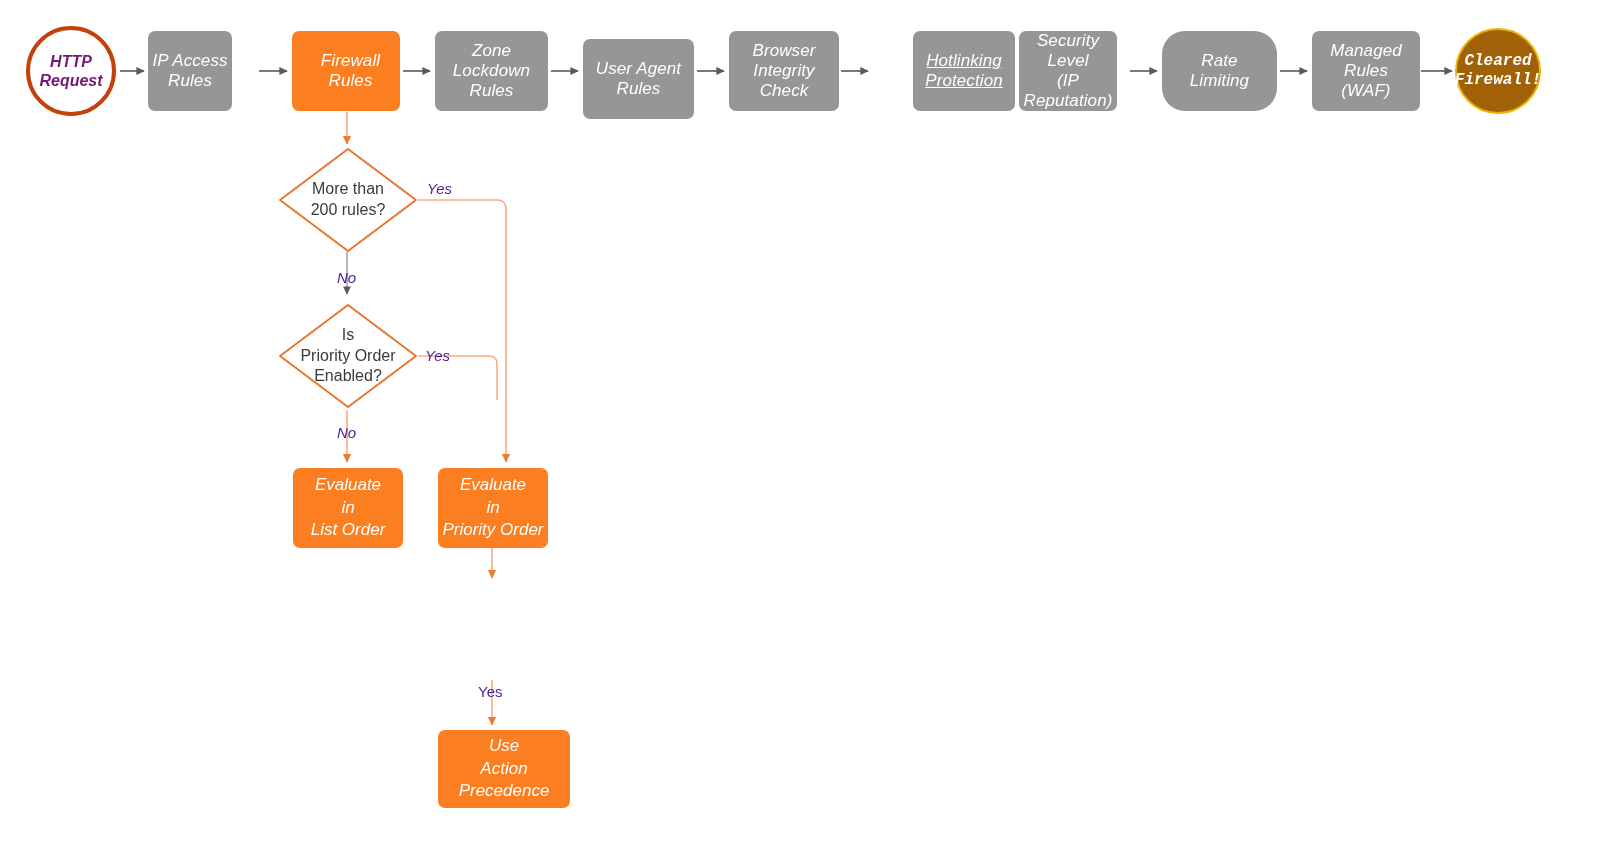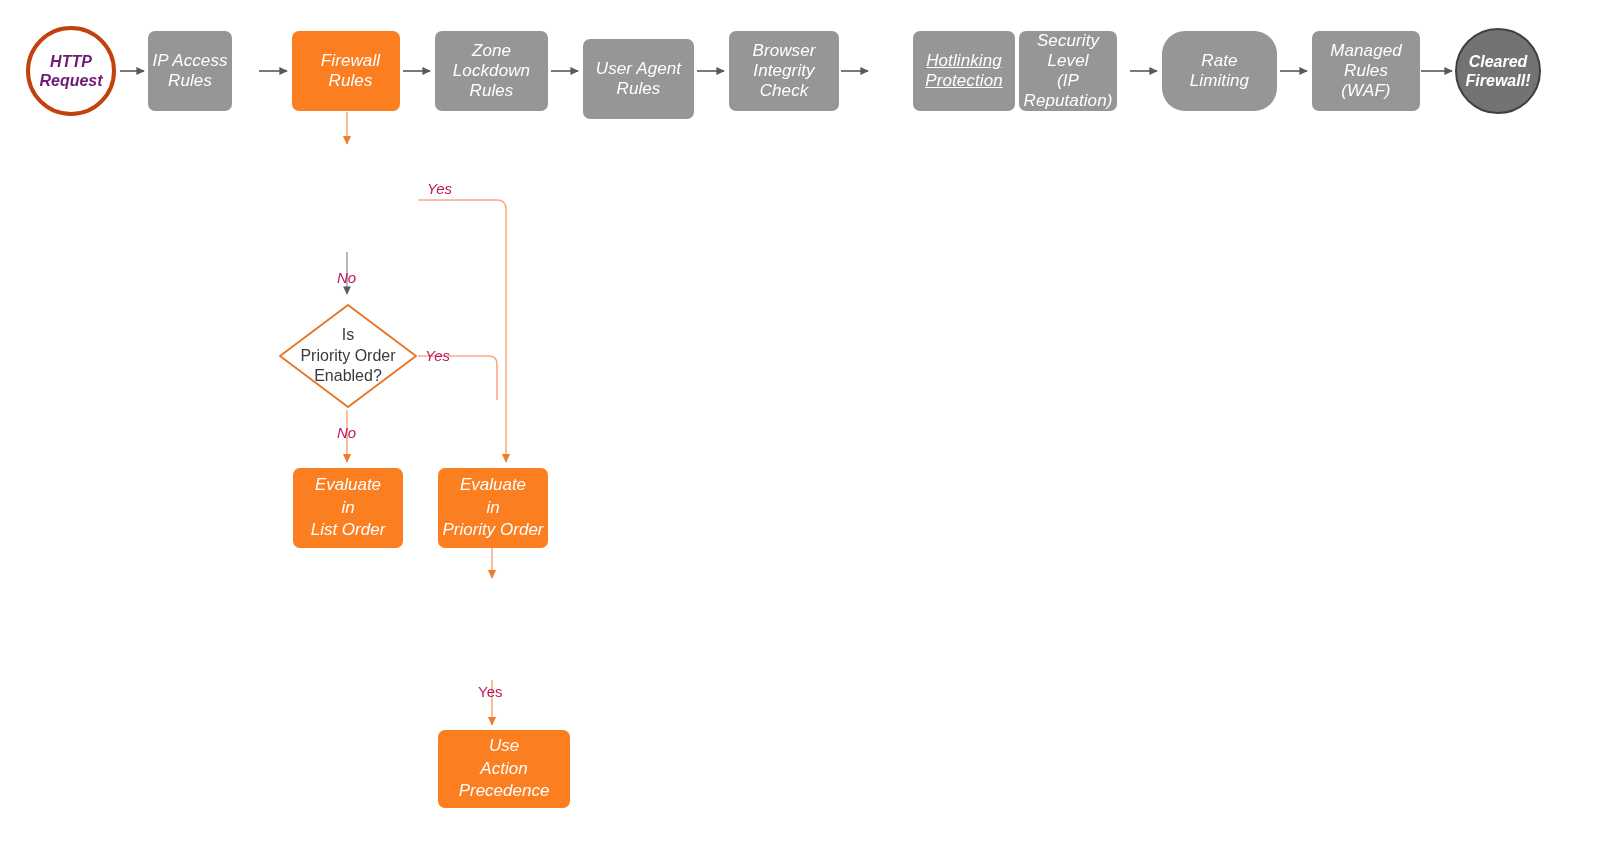--- a/index.html
+++ b/index.html
@@ -48,23 +48,24 @@
     font-style: italic;
     font-size: 16px;
     line-height: 1.2;
   }
   .term.start {
     background: #ffffff;
     border: 4px solid #c2410c;
     color: #701a75;
   }
   .term.end {
-    background: #737373;
-    border: 2px solid #404040;
+    background: #a16207;
+    border: 2px solid #eab308;
     color: #ffffff;
+    font-family: Liberation Mono, monospace;
   }
 
   
   .action {
     border-radius: 7px;
     background: #fb7e20;
     color: #ffffff;
     font-style: italic;
     font-size: 17px;
     line-height: 1.35;
@@ -93,21 +94,21 @@
     color: #3a3a3a;
     font-size: 16px;
     line-height: 1.3;
     white-space: pre-line;
     pointer-events: none;
   }
 
   
   .edge-label {
     position: absolute;
-    color: #be185d;
+    color: #4c1d95;
     font-size: 15px;
     white-space: nowrap;
   }
   .edge-label.it { font-style: italic; }
 
   
   #edges {
     position: absolute;
     left: 0;
     top: 0;
@@ -219,20 +220,27 @@
     <span>Managed
 Rules
 (WAF)</span>
   </div>
 
   <div class="node term end" style="left:1455px; top:28px; width:86px; height:86px;">
     <span>Cleared
 Firewall!</span>
   </div>
 
+  <div class="diamond-wrap" style="left:278px; top:147px; width:140px; height:106px;">
+    <svg width="140" height="106" viewBox="0 0 140 106" xmlns="http://www.w3.org/2000/svg">
+      <path d="M70,2 L138,53 L70,104 L2,53 Z" fill="#ffffff" stroke="#e8762a" stroke-width="2" stroke-linejoin="round"></path>
+    </svg>
+    <div class="diamond-label">More than
+200 rules?</div>
+  </div>
 
   <div class="diamond-wrap" style="left:278px; top:303px; width:140px; height:106px;">
     <svg width="140" height="106" viewBox="0 0 140 106" xmlns="http://www.w3.org/2000/svg">
       <path d="M70,2 L138,53 L70,104 L2,53 Z" fill="#ffffff" stroke="#e8762a" stroke-width="2" stroke-linejoin="round"></path>
     </svg>
     <div class="diamond-label">Is
 Priority Order
 Enabled?</div>
   </div>
 

